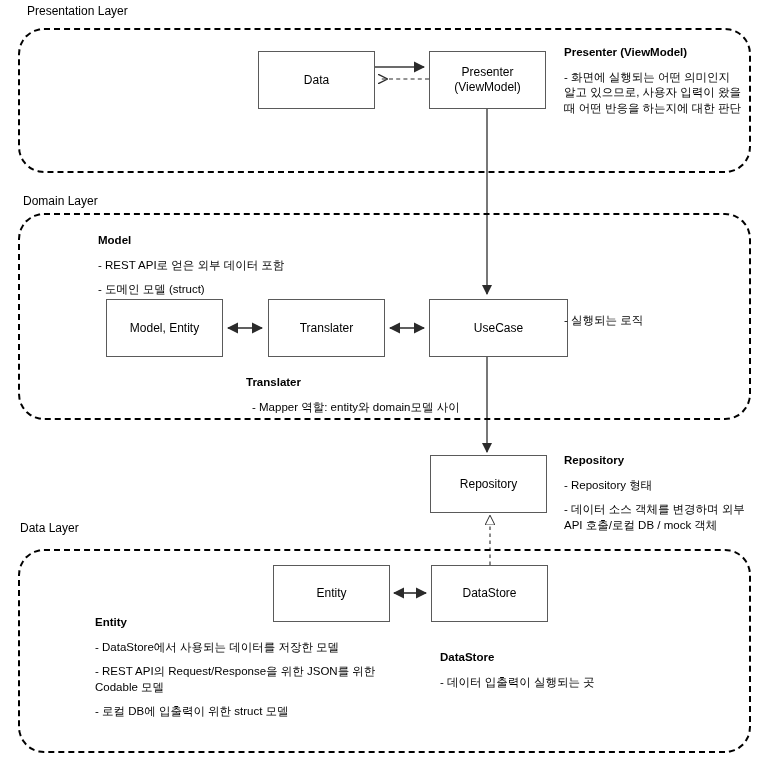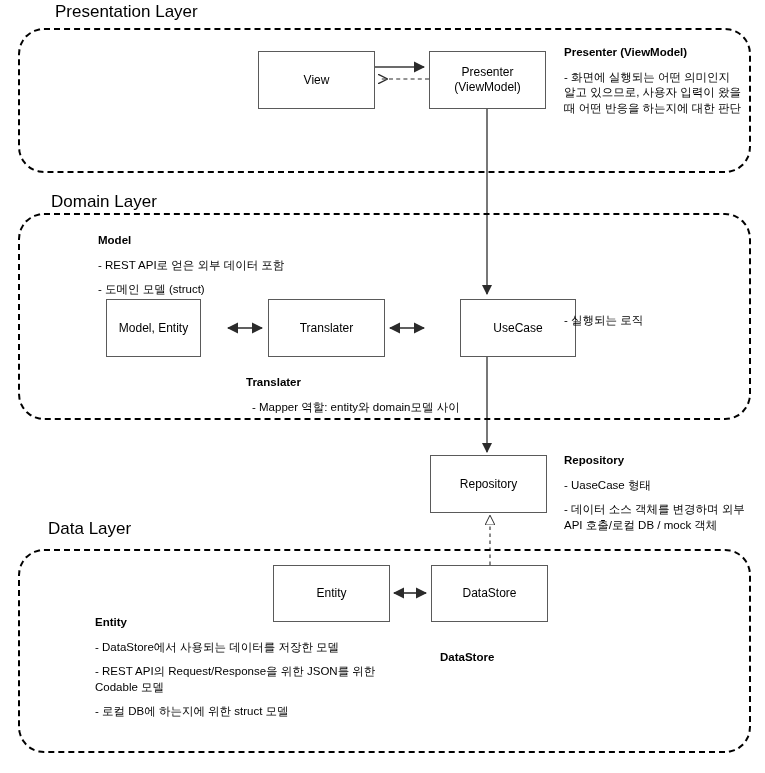--- a/index.html
+++ b/index.html
@@ -21,25 +21,24 @@
   
   .layer-box {
     position: absolute;
     border: 2px dashed #000000;
     border-radius: 26px;
     box-sizing: border-box;
     background: transparent;
   }
   .layer-label {
     position: absolute;
-    font-size: 17px;
+    font-size: 12px;
     line-height: 13px;
     color: #000000;
     white-space: nowrap;
-    margin-left: 28px;
   }
   
   .node {
     position: absolute;
     border: 1px solid #5a5a5a;
     background: #ffffff;
     box-sizing: border-box;
     display: flex;
     align-items: center;
     justify-content: center;
@@ -124,69 +123,70 @@
     </g>
 
     <g>
       <path d="M 394 593 L 426 593" stroke="#2b2b2b" stroke-width="1.6" fill="none" marker-start="url(#arrow-solid)" marker-end="url(#arrow-solid)"></path>
     </g>
   </svg>
 
   <div class="layer-label" style="left:27px; top:5px;">Presentation Layer</div>
   <div class="layer-box" style="left:18px; top:28px; width:733px; height:145px;"></div>
 
-  <div class="node" style="left:258px; top:51px; width:117px; height:58px;">View</div>
+  <div class="node" style="left:258px; top:51px; width:117px; height:58px;">Data</div>
   <div class="node" style="left:429px; top:51px; width:117px; height:58px;">Presenter
 (ViewModel)</div>
 
   <div class="note" style="left:564px; top:45px; width:180px;">
     <div class="note-title">Presenter (ViewModel)</div>
     <div class="note-line">- 화면에 실행되는 어떤 의미인지 알고 있으므로, 사용자 입력이 왔을때 어떤 반응을 하는지에 대한 판단</div>
   </div>
 
   <div class="layer-label" style="left:23px; top:195px;">Domain Layer</div>
   <div class="layer-box" style="left:18px; top:213px; width:733px; height:207px;"></div>
 
   <div class="note" style="left:98px; top:221px; width:330px;margin-top:12px;">
     <div class="note-title">Model</div>
     <div class="note-line">- REST API로 얻은 외부 데이터 포함</div>
     <div class="note-line">- 도메인 모델 (struct)</div>
   </div>
 
-  <div class="node" style="left:106px; top:299px; width:95px; height:58px;">Model, Entity</div>
+  <div class="node" style="left:106px; top:299px; width:117px; height:58px;">Model, Entity</div>
   <div class="node" style="left:268px; top:299px; width:117px; height:58px;">Translater</div>
-  <div class="node" style="left:429px; top:299px; width:116px; height:58px;margin-left:31px;">UseCase</div>
+  <div class="node" style="left:429px; top:299px; width:139px; height:58px;">UseCase</div>
 
   <div class="note" style="left:564px; top:313px; width:175px;">
     <div class="note-line">- 실행되는 로직</div>
   </div>
 
   <div class="note" style="left:246px; top:375px; width:400px;">
     <div class="note-title">Translater</div>
     <div class="note-line" style="padding-left:6px;">- Mapper 역할: entity와 domain모델 사이</div>
   </div>
 
   <div class="node" style="left:430px; top:455px; width:117px; height:58px;">Repository</div>
 
   <div class="note" style="left:564px; top:453px; width:185px;">
     <div class="note-title">Repository</div>
-    <div class="note-line">- UaseCase 형태</div>
+    <div class="note-line">- Repository 형태</div>
     <div class="note-line">- 데이터 소스 객체를 변경하며 외부 API 호출/로컬 DB / mock 객체</div>
   </div>
 
   <div class="layer-label" style="left:20px; top:522px;text-align:right;">Data Layer</div>
   <div class="layer-box" style="left:18px; top:549px; width:733px; height:204px;"></div>
 
   <div class="node" style="left:273px; top:565px; width:117px; height:57px;">Entity</div>
   <div class="node" style="left:431px; top:565px; width:117px; height:57px;">DataStore</div>
 
   <div class="note" style="left:95px; top:615px; width:320px;">
     <div class="note-title">Entity</div>
     <div class="note-line">- DataStore에서 사용되는 데이터를 저장한 모델</div>
     <div class="note-line">- REST API의 Request/Response을 위한 JSON를 위한 Codable 모델</div>
-    <div class="note-line">- 로컬 DB에 하는지에 위한 struct 모델</div>
+    <div class="note-line">- 로컬 DB에 입출력이 위한 struct 모델</div>
   </div>
 
   <div class="note" style="left:440px; top:650px; width:220px;">
     <div class="note-title">DataStore</div>
+    <div class="note-line">- 데이터 입출력이 실행되는 곳</div>
   </div>
 
 </div>
 
 </body></html>

